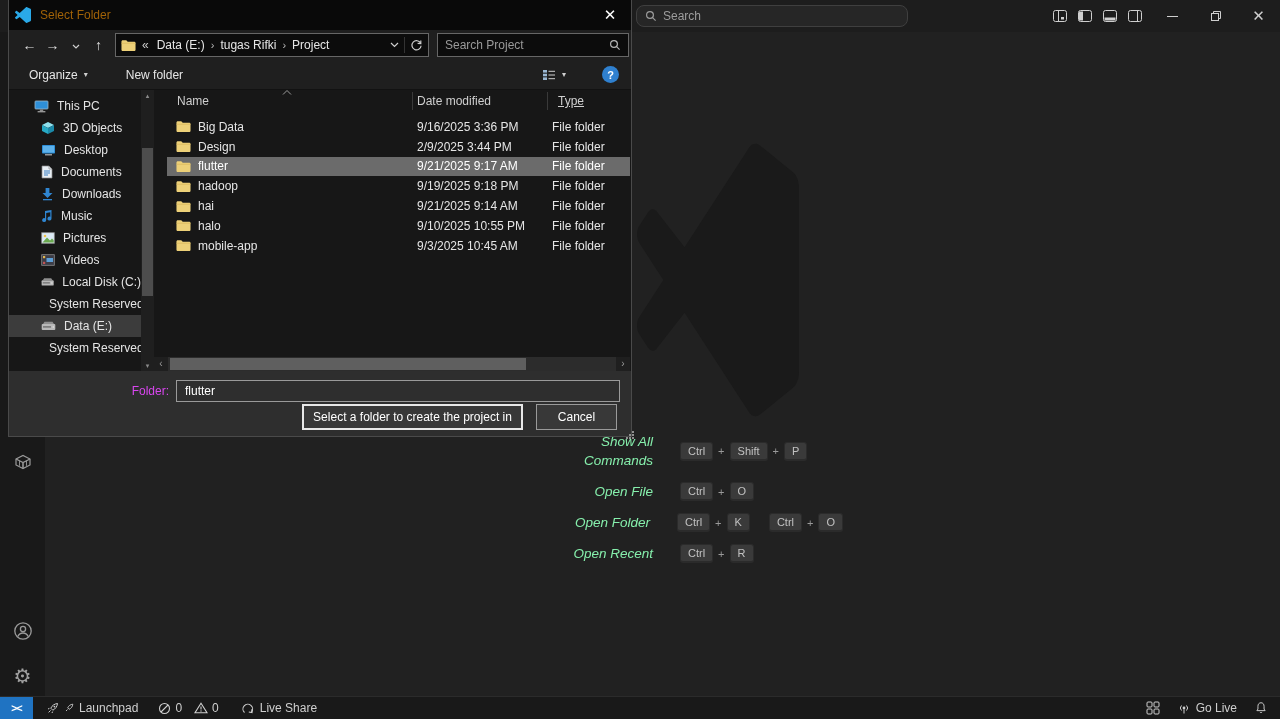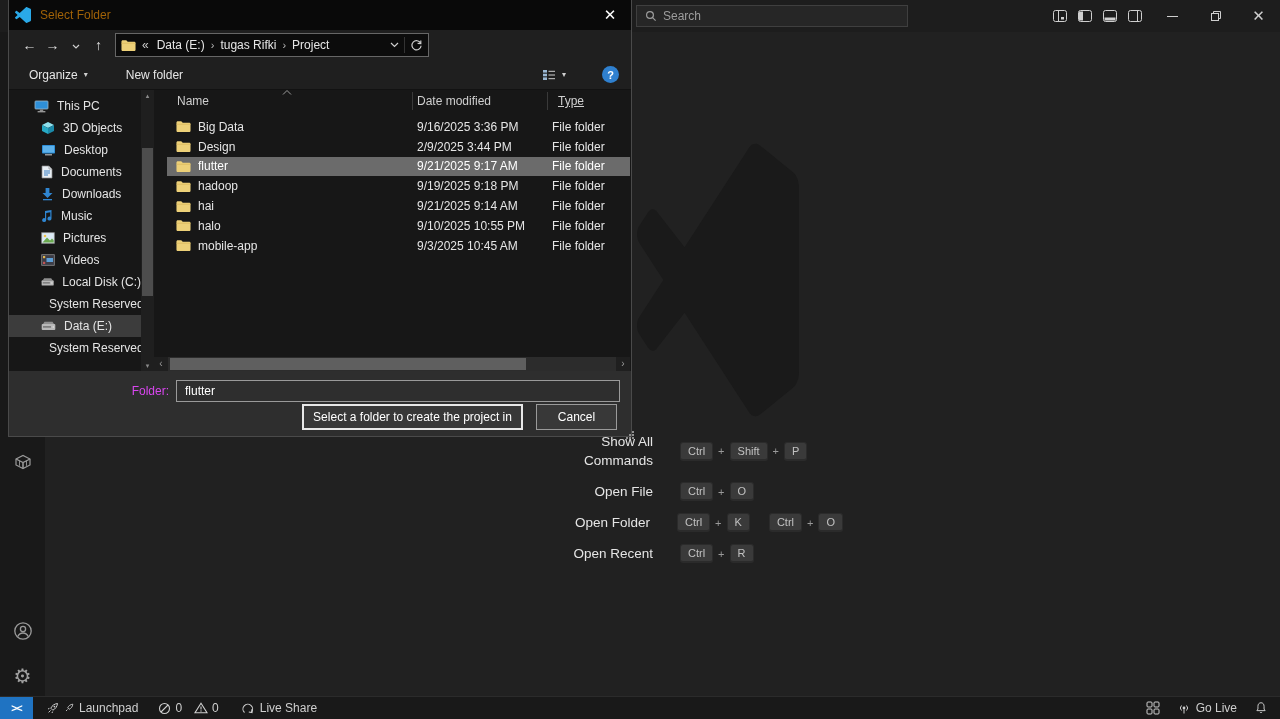--- a/index.html
+++ b/index.html
@@ -7,36 +7,36 @@
   #screen {
     position: relative; width: 1280px; height: 719px; overflow: hidden;
     background: #212121; font-family: "Liberation Sans", sans-serif;
     -webkit-font-smoothing: antialiased;
   }
   .ic { display:inline-block; vertical-align:middle; line-height:0; }
 
   
   .titlebar { position:absolute; left:0; top:0; right:0; height:32px; background:#1d1d1d; }
   .cmdcenter { position:absolute; left:636px; top:5px; width:272px; height:22px;
-    background:#262626; border:1px solid #3f3f3f; border-radius:0;
+    background:#262626; border:1px solid #3f3f3f; border-radius:8px;
     display:flex; align-items:center; gap:6px; padding:0 8px; color:#9d9d9d; font-size:12px; }
   .layout-icons { position:absolute; left:1052px; top:0; height:32px; display:flex; align-items:center; gap:9px; }
   .winbtn { position:absolute; top:0; width:43px; height:32px; display:flex; align-items:center; justify-content:center; color:#cfcfcf; }
   .minbtn { left:1151px; } .resbtn { left:1194px; } .closebtn { left:1237px; font-size:15px; }
   .minline { width:11px; border-top:1.4px solid #cfcfcf; display:inline-block; }
 
   .activitybar { position:absolute; left:0; top:32px; width:45px; bottom:23px; background:#191919; }
   .ab-icon { position:absolute; left:0; width:45px; display:flex; justify-content:center; color:#9a9a9a; }
 
   .editor { position:absolute; left:45px; top:32px; right:0; bottom:23px; background:#212121; }
   .watermark { position:absolute; left:592px; top:111px; width:162px; height:274px; }
 
   .shortcuts { position:absolute; left:498px; top:400px; width:300px; }
   .srow { display:flex; align-items:center; margin-bottom:12px; }
-  .slabel { width:110px; text-align:right; color:#e5e5e5; font-size:13.5px; line-height:19px; }
+  .slabel { width:110px; text-align:right; color:#86efac; font-size:13.5px; line-height:19px;font-style:italic; }
   .skeys { margin-left:27px; display:flex; align-items:center; gap:5px; }
   .kcap { background:#3a3a3a; border:1px solid #2b2b2b; border-bottom-width:2px; border-radius:3px;
     color:#c2c2c2; font-size:11px; padding:1px 7px; line-height:14px; }
   .kplus { color:#9a9a9a; font-size:11px; }
   .kgap { width:9px; }
 
   .statusbar { position:absolute; left:0; right:0; bottom:0; height:23px; background:#191919;
     border-top:1px solid #2b2b2b; display:flex; align-items:center; color:#cfcfcf; font-size:12px; }
   .remote { width:33px; height:100%; background:#1f73c2; color:#fff; display:flex; align-items:center;
     justify-content:center; font-size:10.5px; font-weight:bold; letter-spacing:-1px; }
@@ -347,20 +347,27 @@
               <path d="M1 1 L4.5 4.5 L8 1" fill="none" stroke="#cfcfcf" stroke-width="1.2"></path>
             </svg>
           <span class="vdiv"></span>
           <svg class="ic" width="13" height="13" viewBox="0 0 13 13">
               <path d="M10.6 4.2 A4.6 4.6 0 1 0 11.1 6.8" fill="none" stroke="#cfcfcf" stroke-width="1.2"></path>
               <path d="M10.8 1.4 L10.8 4.6 L7.6 4.4" fill="none" stroke="#cfcfcf" stroke-width="1.2"></path>
             </svg>
         </div>
       </div>
 
+      <div class="srchbox">
+        <input placeholder="Search Project" style="">
+        <svg class="ic" width="12" height="12" viewBox="0 0 12 12">
+            <circle cx="5" cy="5" r="3.4" fill="none" stroke="#b5b5b5" stroke-width="1.2"></circle>
+            <line x1="7.6" y1="7.6" x2="10.6" y2="10.6" stroke="#b5b5b5" stroke-width="1.2"></line>
+          </svg>
+      </div>
     </div>
 
     <div class="dlg-toolbar">
       <div class="tb-item">
         <span>Organize</span>
         <span class="tri">▾</span>
       </div>
       <div class="tb-item" style="margin-left:38px;">
         <span>New folder</span>
       </div>

